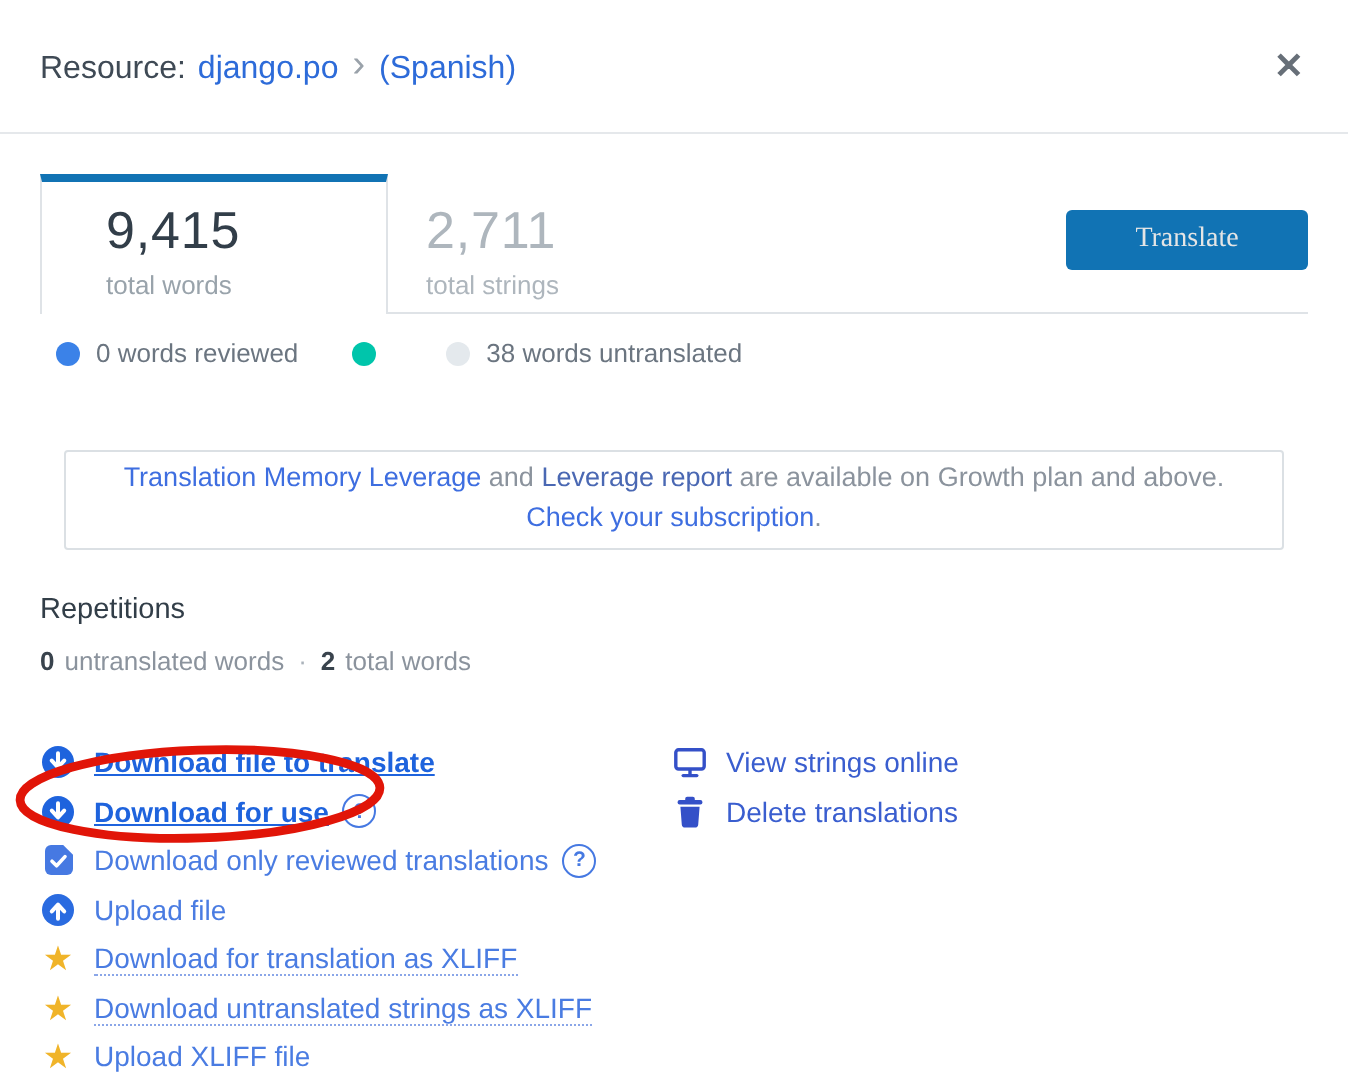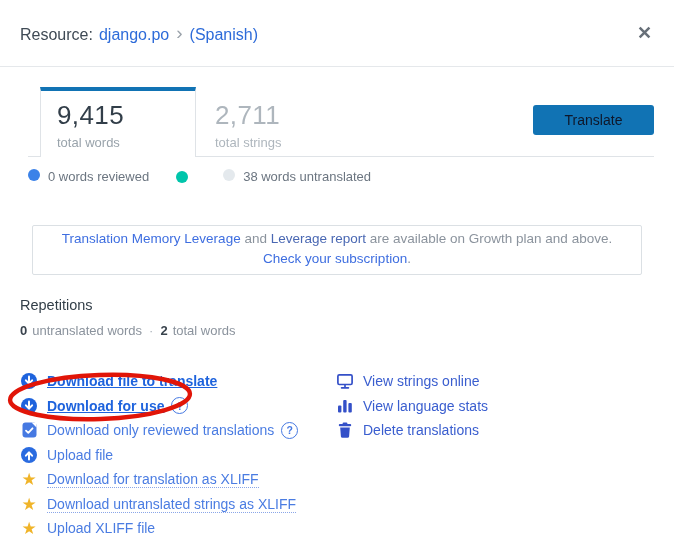--- a/index.html
+++ b/index.html
@@ -14,33 +14,33 @@
   .title{font-size:16px;color:#3f4a55;display:flex;align-items:flex-end;gap:6px;white-space:nowrap}
   .title .lnk{color:#2d6bd9;cursor:pointer}
   .chev{color:#9aa2aa;font-size:19px;line-height:1;margin:0 1px 2px}
   .close-btn{margin-left:auto;font-size:18px;font-weight:600;color:#676f78;cursor:pointer;line-height:1}
   
   .content{padding:0 20px}
   
   .tabs{margin-top:20px;height:70px;position:relative;display:flex;box-sizing:border-box}
   .tabs::after{content:"";position:absolute;left:8px;right:0;bottom:0;height:1px;background:#dfe3e7;z-index:1}
   .tab{box-sizing:border-box}
-  .tab-active{position:relative;z-index:2;width:156px;margin-left:20px;background:#fff;
-    border:1px solid #dfe3e7;border-bottom:none;border-top:4px solid #1173b4;padding:9px 0 0 16px}
+  .tab-active{position:relative;z-index:2;width:174px;margin-left:0;background:#fff;
+    border:1px solid #dfe3e7;border-bottom:none;border-top:4px solid #1173b4;padding:9px 0 0 32px}
   .tab-value{font-size:26px;color:#323e49;font-weight:500;letter-spacing:.4px}
   .tab-label{font-size:13px;color:#99a3ab;margin-top:4px}
   .tab-inactive{padding:13px 0 0 19px}
   .tab-inactive .tab-value{color:#aeb6bd;font-weight:400}
   .tab-inactive .tab-label{color:#aeb6bd}
   .translate-btn{margin-left:auto;margin-top:18px;width:121px;height:30px;background:#1173b4;
-    color:#0f172a;font-size:14px;border:none;border-radius:3px;cursor:pointer;position:relative;z-index:2;
-    font-family:Liberation Sans, sans-serif}
+    color:#e5e5e5;font-size:14px;border:none;border-radius:3px;cursor:pointer;position:relative;z-index:2;
+    font-family:Liberation Serif, serif}
   
   .legend{margin-top:12px;padding-left:8px;display:flex;gap:27px;font-size:13px;color:#6b7580;align-items:center}
-  .legend-item{display:flex;}
+  .legend-item{display:flex;align-items:center}
   .dot{width:12px;height:12px;border-radius:50%;margin-right:8px;flex:none}
   .dot-reviewed{background:#3b82e8}
   .dot-translated{background:#00c5ab}
   .dot-untranslated{background:#e4e9ed}
   
   .notice{margin:41px 12px 0;border:1px solid #dbe0e4;border-radius:2px;text-align:center;
     font-size:13.5px;line-height:20px;color:#8b939d;padding:3px 10px 5px}
   .notice .lnk{color:#3e6ee0;cursor:pointer}
   .notice .lnk-muted{color:#4a68b3;cursor:pointer}
   
@@ -192,30 +192,20 @@
         <span class="ic">
           <svg width="16" height="15" viewBox="0 0 16 15">
               <rect x="0.9" y="0.9" width="14.2" height="9.6" rx="1.4" fill="none" stroke="#3450c8" stroke-width="1.7"></rect>
               <path d="M8 10.8v2.2" stroke="#3450c8" stroke-width="1.7"></path>
               <path d="M4.6 13.8h6.8" stroke="#3450c8" stroke-width="1.7" stroke-linecap="round"></path>
             </svg>
         </span>
         <span class="link-text">View strings online</span>
       </a>
 
-      <a class="link-row">
-        <span class="ic">
-          <svg width="16" height="14" viewBox="0 0 16 14">
-              <rect x="1" y="6.5" width="3.4" height="7" rx="1" fill="#3450c8"></rect>
-              <rect x="6.2" y="1" width="3.4" height="12.5" rx="1" fill="#3450c8"></rect>
-              <rect x="11.4" y="4" width="3.4" height="9.5" rx="1" fill="#3450c8"></rect>
-            </svg>
-        </span>
-        <span class="link-text">View language stats</span>
-      </a>
 
       <a class="link-row">
         <span class="ic">
           <svg width="14" height="16" viewBox="0 0 14 16">
               <rect x="4.6" y="0.4" width="4.8" height="2.4" rx="1" fill="#3450c8"></rect>
               <rect x="0.8" y="2" width="12.4" height="2.2" rx="1" fill="#3450c8"></rect>
               <path d="M2.2 5.4h9.6l-.7 9a1.6 1.6 0 0 1-1.6 1.4H4.5a1.6 1.6 0 0 1-1.6-1.4z" fill="#3450c8"></path>
             </svg>
         </span>
         <span class="link-text">Delete translations</span>

